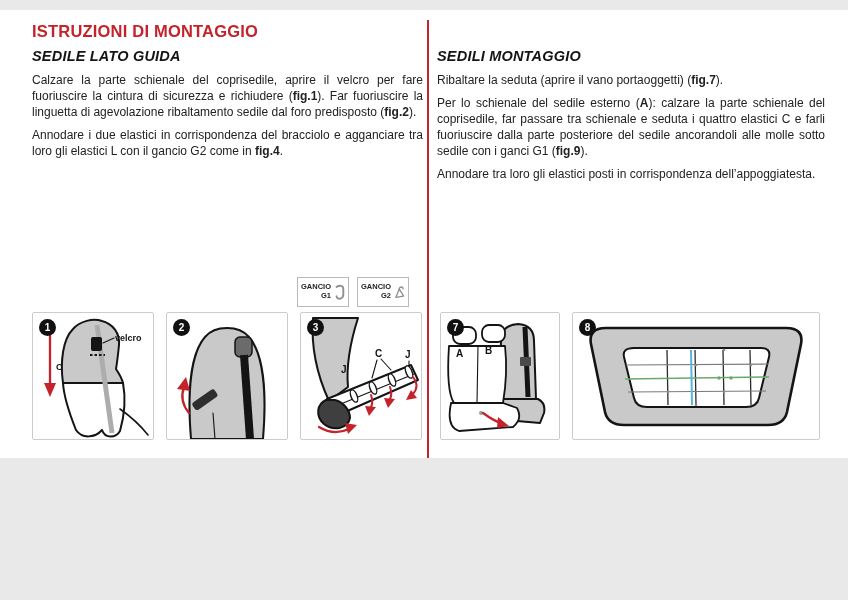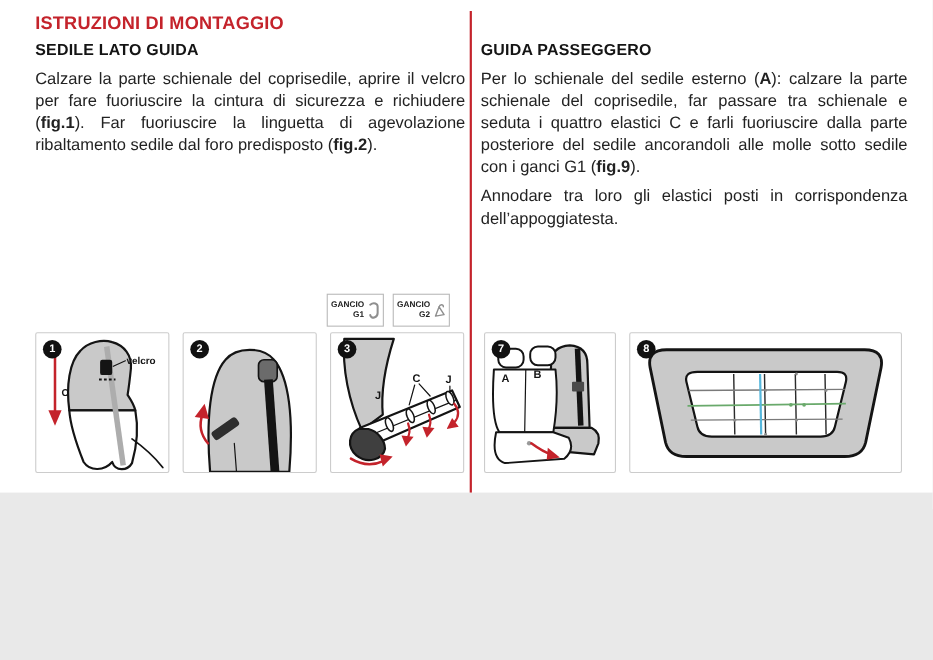--- a/index.html
+++ b/index.html
@@ -1,23 +1,23 @@
 <!DOCTYPE html>
 <html><head>
 <meta charset="utf-8">
 <style>
   html,body{margin:0;padding:0;background:#e9e9e9;}
   .page{position:relative;width:848px;height:448px;background:#ffffff;overflow:hidden;
-        font-family:"Liberation Sans",sans-serif;color:#1e1e1e;margin:0 auto;}
+        font-family:"Liberation Sans",sans-serif;color:#1e1e1e;margin:10px auto;}
   .divider{position:absolute;left:427px;top:10px;width:2px;height:558px;background:#c4232b;}
   .col-left{position:absolute;left:32px;top:12px;width:391px;}
   .col-right{position:absolute;left:437px;top:38px;width:388px;}
   h1.title{margin:0 0 7px 0;font-size:16.5px;font-weight:bold;color:#c4232b;letter-spacing:.2px;}
-  h2.sect{margin:0 0 8px 0;font-size:14.5px;font-weight:bold;color:#141414;letter-spacing:.2px;}
-  .para{margin:0 0 7px 0;font-size:15px;line-height:1.34;text-align:justify;color:#222;}
+  h2.sect{margin:0 0 8px 0;font-size:14.5px;font-weight:bold;color:#141414;letter-spacing:.2px;font-style:italic;}
+  .para{margin:0 0 7px 0;font-size:12px;line-height:1.34;text-align:justify;color:#222;}
   .para .b{font-weight:bold;}
   .hooks{position:absolute;left:297px;top:267px;display:flex;gap:8px;}
   .hook-box{width:52px;height:30px;border:1px solid #b9b9b9;background:#fff;box-sizing:border-box;
             display:flex;align-items:center;gap:3px;padding:0 3px;}
   .hook-text{font-size:7.5px;font-weight:bold;line-height:1.15;text-align:right;color:#222;}
   .fig{position:absolute;background:#fff;border:1px solid #cccccc;border-radius:2px;box-sizing:border-box;}
   .fig svg{display:block;}
   .badge{position:absolute;left:6px;top:6px;width:17px;height:17px;border-radius:50%;background:#111;
          color:#fff;font-size:10px;font-weight:bold;display:flex;align-items:center;justify-content:center;z-index:2;}
   
@@ -34,24 +34,26 @@
 </head>
 <body>
 
 <div class="page">
   <div class="divider"></div>
 
   <div class="col-left">
     <h1 class="title">ISTRUZIONI DI MONTAGGIO</h1>
     <h2 class="sect">SEDILE LATO GUIDA</h2>
     <p class="para"><span>Calzare la parte schienale del coprisedile, aprire il velcro per fare fuoriuscire la cintura di sicurezza e richiudere (</span><span class="b">fig.1</span><span>). Far fuoriuscire la linguetta di agevolazione ribaltamento sedile dal foro predisposto (</span><span class="b">fig.2</span><span>).</span></p>
+    <p class="para"><span>Annodare i due elastici in corrispondenza del bracciolo e agganciare tra loro gli elastici L con il gancio G2 come in </span><span class="b">fig.4</span><span>.</span></p>
   </div>
 
   <div class="col-right">
-    <h2 class="sect">GUIDA PASSEGGERO</h2>
+    <h2 class="sect">SEDILI MONTAGGIO</h2>
+    <p class="para"><span>Ribaltare la seduta (aprire il vano portaoggetti) (</span><span class="b">fig.7</span><span>).</span></p>
     <p class="para"><span>Per lo schienale del sedile esterno (</span><span class="b">A</span><span>): calzare la parte schienale del coprisedile, far passare tra schienale e seduta i quattro elastici C e farli fuoriuscire dalla parte posteriore del sedile ancorandoli alle molle sotto sedile con i ganci G1 (</span><span class="b">fig.9</span><span>).</span></p>
     <p class="para"><span>Annodare tra loro gli elastici posti in corrispondenza dell’appoggiatesta.</span></p>
   </div>
 
   <div class="hooks">
     <div class="hook-box">
       <div class="hook-text">
         <span>GANCIO</span><br><span>G1</span>
       </div>
       <svg width="13" height="21" viewBox="0 0 13 21">

